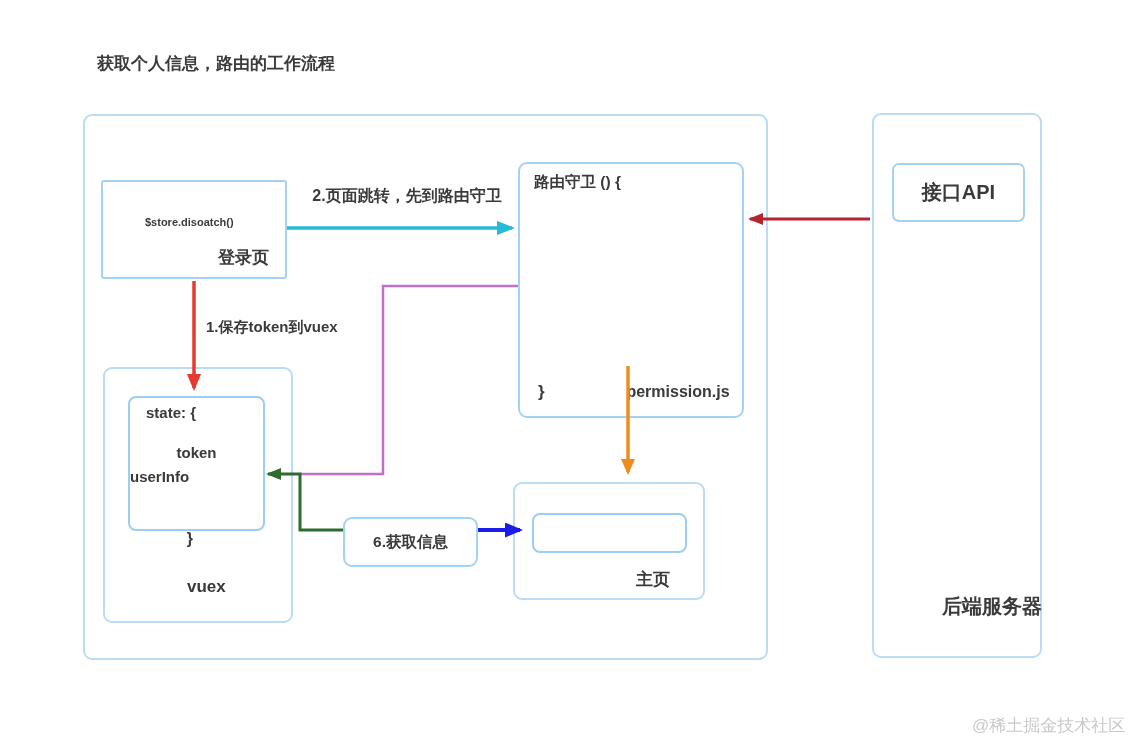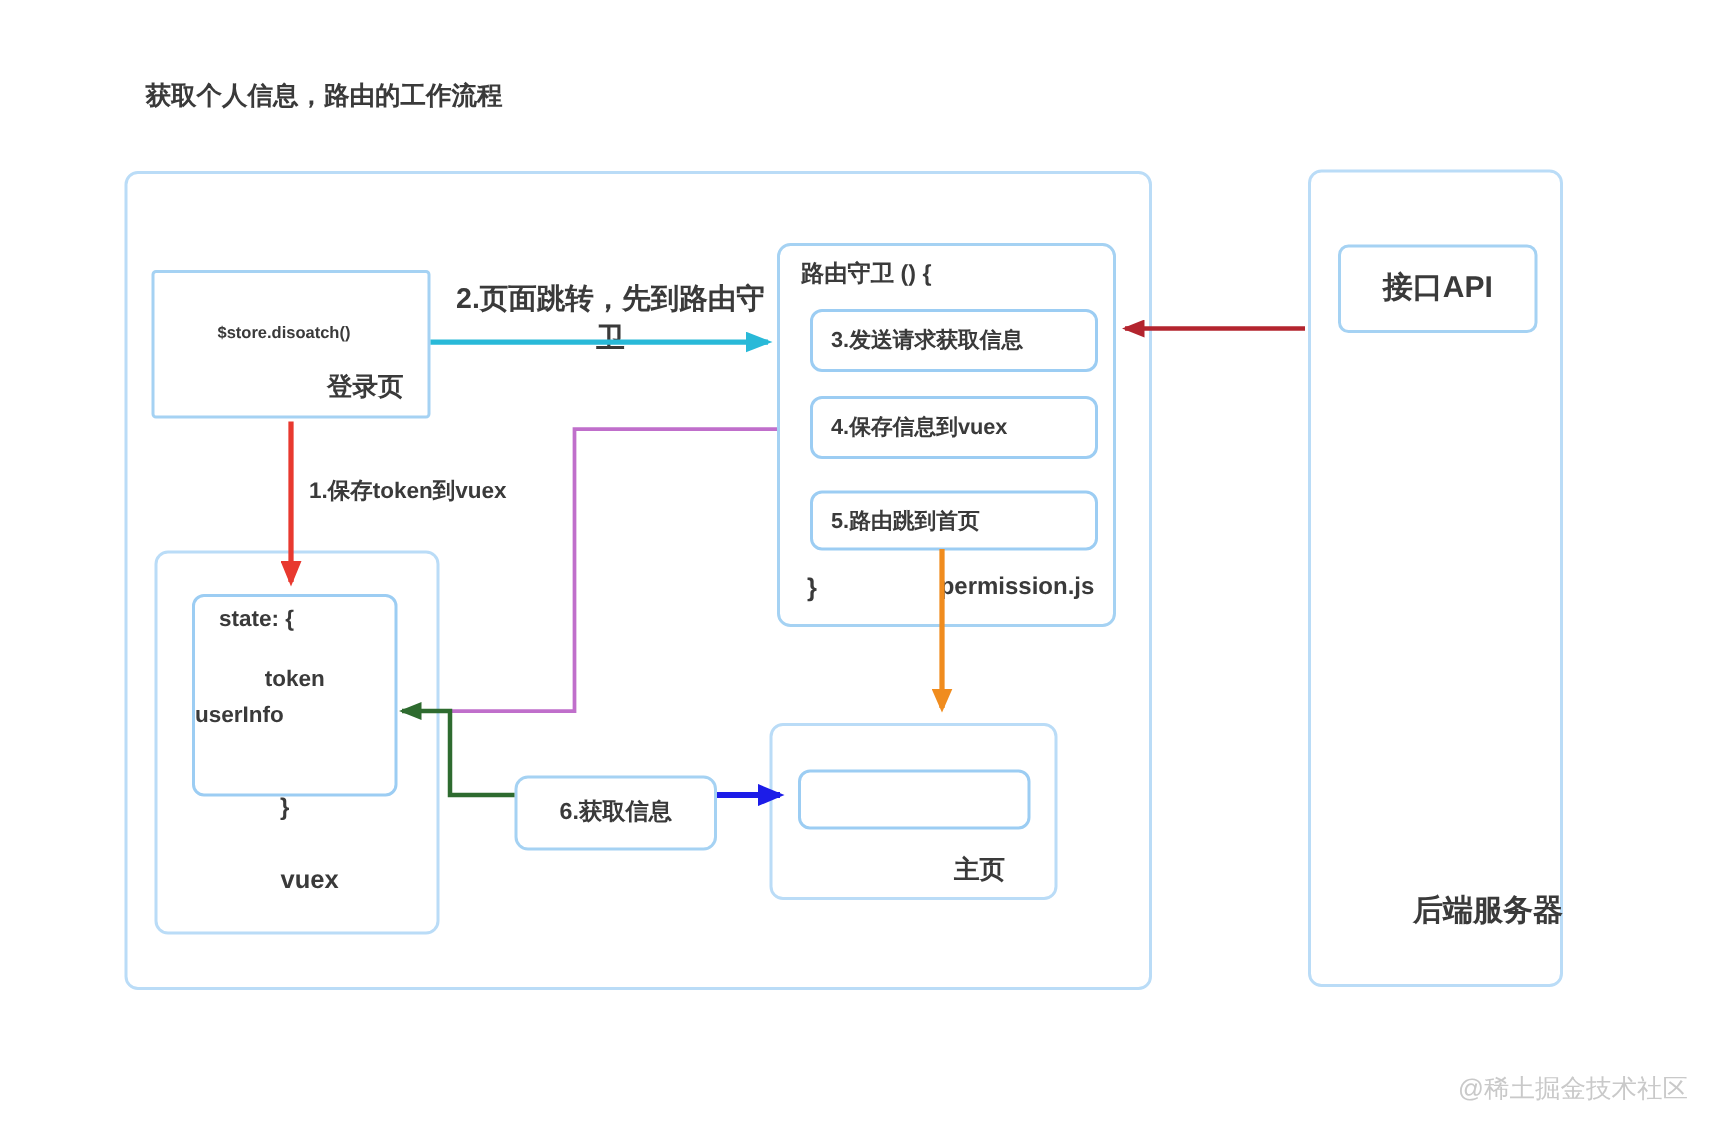--- a/index.html
+++ b/index.html
@@ -22,21 +22,21 @@
     position:absolute;border:2px solid var(--box-border);background:#ffffff;
     box-sizing:border-box;
   }
   .inner{border-color:var(--inner-border);border-radius:8px;}
   #page-title{left:97px;top:52px;font-size:17px;font-weight:700;}
   #left-container{left:83px;top:114px;width:685px;height:546px;}
   #right-container{left:872px;top:113px;width:170px;height:545px;}
   #login-box{left:101px;top:180px;width:186px;height:99px;border-radius:3px;}
   #login-code{left:18px;top:34px;font-size:11px;font-weight:700;margin-left:24px;}
   #login-label{right:16px;top:64px;font-size:17px;font-weight:700;}
-  #label-step2{left:300px;top:186px;width:214px;font-size:19px;font-weight:700;text-align:center;}
+  #label-step2{left:300px;top:186px;width:214px;font-size:16px;font-weight:700;text-align:center;}
   #label-step1{left:206px;top:318px;font-size:15px;font-weight:700;}
   #route-guard-box{left:518px;top:162px;width:226px;height:256px;border-radius:9px;}
   #route-guard-header{left:14px;top:8px;font-size:15.5px;font-weight:700;}
   .guard-step{
     position:absolute;left:20px;width:192px;height:42px;border:2px solid var(--inner-border);
     border-radius:8px;background:#fff;box-sizing:border-box;
     font-size:14.5px;font-weight:700;line-height:38px;padding-left:12px;
   }
   #guard-step-0{top:42px;}
   #guard-step-1{top:100px;}
@@ -80,23 +80,20 @@
 <div class="box" id="login-box">
   <div class="abs" id="login-code">$store.disoatch()</div>
   <div class="abs" id="login-label">登录页</div>
 </div>
 
 <div class="abs" id="label-step2">2.页面跳转，先到路由守卫</div>
 <div class="abs" id="label-step1">1.保存token到vuex</div>
 
 <div class="box" id="route-guard-box">
   <div class="abs" id="route-guard-header">路由守卫 () {</div>
-  <div class="guard-step" id="guard-step-0">3.发送请求获取信息</div>
-  <div class="guard-step" id="guard-step-1">4.保存信息到vuex</div>
-  <div class="guard-step" id="guard-step-2">5.路由跳到首页</div>
   <div class="abs" id="guard-brace">}</div>
   <div class="abs" id="guard-filename">permission.js</div>
 </div>
 
 <div class="box" id="api-box">
   <div class="abs" id="api-label">接口API</div>
 </div>
 <div class="abs" id="backend-label">后端服务器</div>
 
 <div class="container" id="vuex-box">

